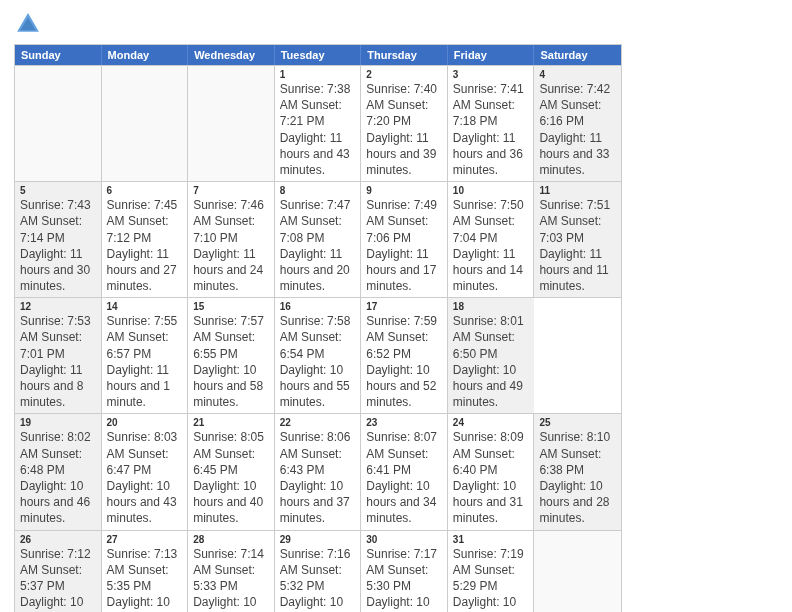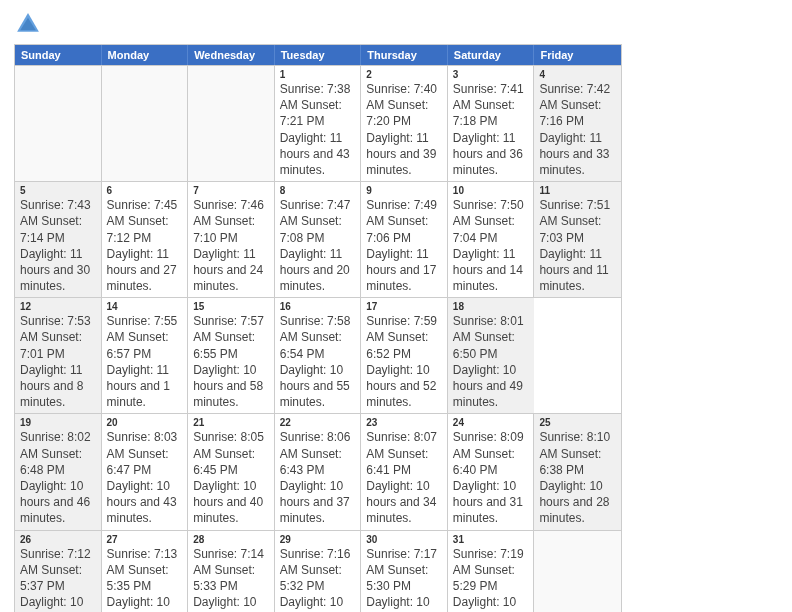--- a/index.html
+++ b/index.html
@@ -130,22 +130,22 @@
     </div>
   </div>
 
   <div class="calendar">
     <div class="cal-header" id="cal-header-row">
         <div class="cal-header-cell">Sunday</div>
         <div class="cal-header-cell">Monday</div>
         <div class="cal-header-cell">Wednesday</div>
         <div class="cal-header-cell">Tuesday</div>
         <div class="cal-header-cell">Thursday</div>
+        <div class="cal-header-cell">Friday</div>
         <div class="cal-header-cell">Saturday</div>
-        <div class="cal-header-cell">Friday</div>
       </div>
     <div class="cal-body" id="cal-body">
         <div class="cal-row">
           <div class="cal-cell empty"></div>
           <div class="cal-cell empty"></div>
           <div class="cal-cell empty"></div>
           <div class="cal-cell">
             <div class="day-num">1</div>
             <div class="cell-info">Sunrise: 7:38 AM
 Sunset: 7:21 PM
@@ -159,21 +159,21 @@
           </div>
           <div class="cal-cell">
             <div class="day-num">3</div>
             <div class="cell-info">Sunrise: 7:41 AM
 Sunset: 7:18 PM
 Daylight: 11 hours and 36 minutes.</div>
           </div>
           <div class="cal-cell shaded">
             <div class="day-num">4</div>
             <div class="cell-info">Sunrise: 7:42 AM
-Sunset: 7:16 PM
+Sunset: 6:16 PM
 Daylight: 11 hours and 33 minutes.</div>
           </div>
         </div>
         <div class="cal-row">
           <div class="cal-cell shaded">
             <div class="day-num">5</div>
             <div class="cell-info">Sunrise: 7:43 AM
 Sunset: 7:14 PM
 Daylight: 11 hours and 30 minutes.</div>
           </div>

